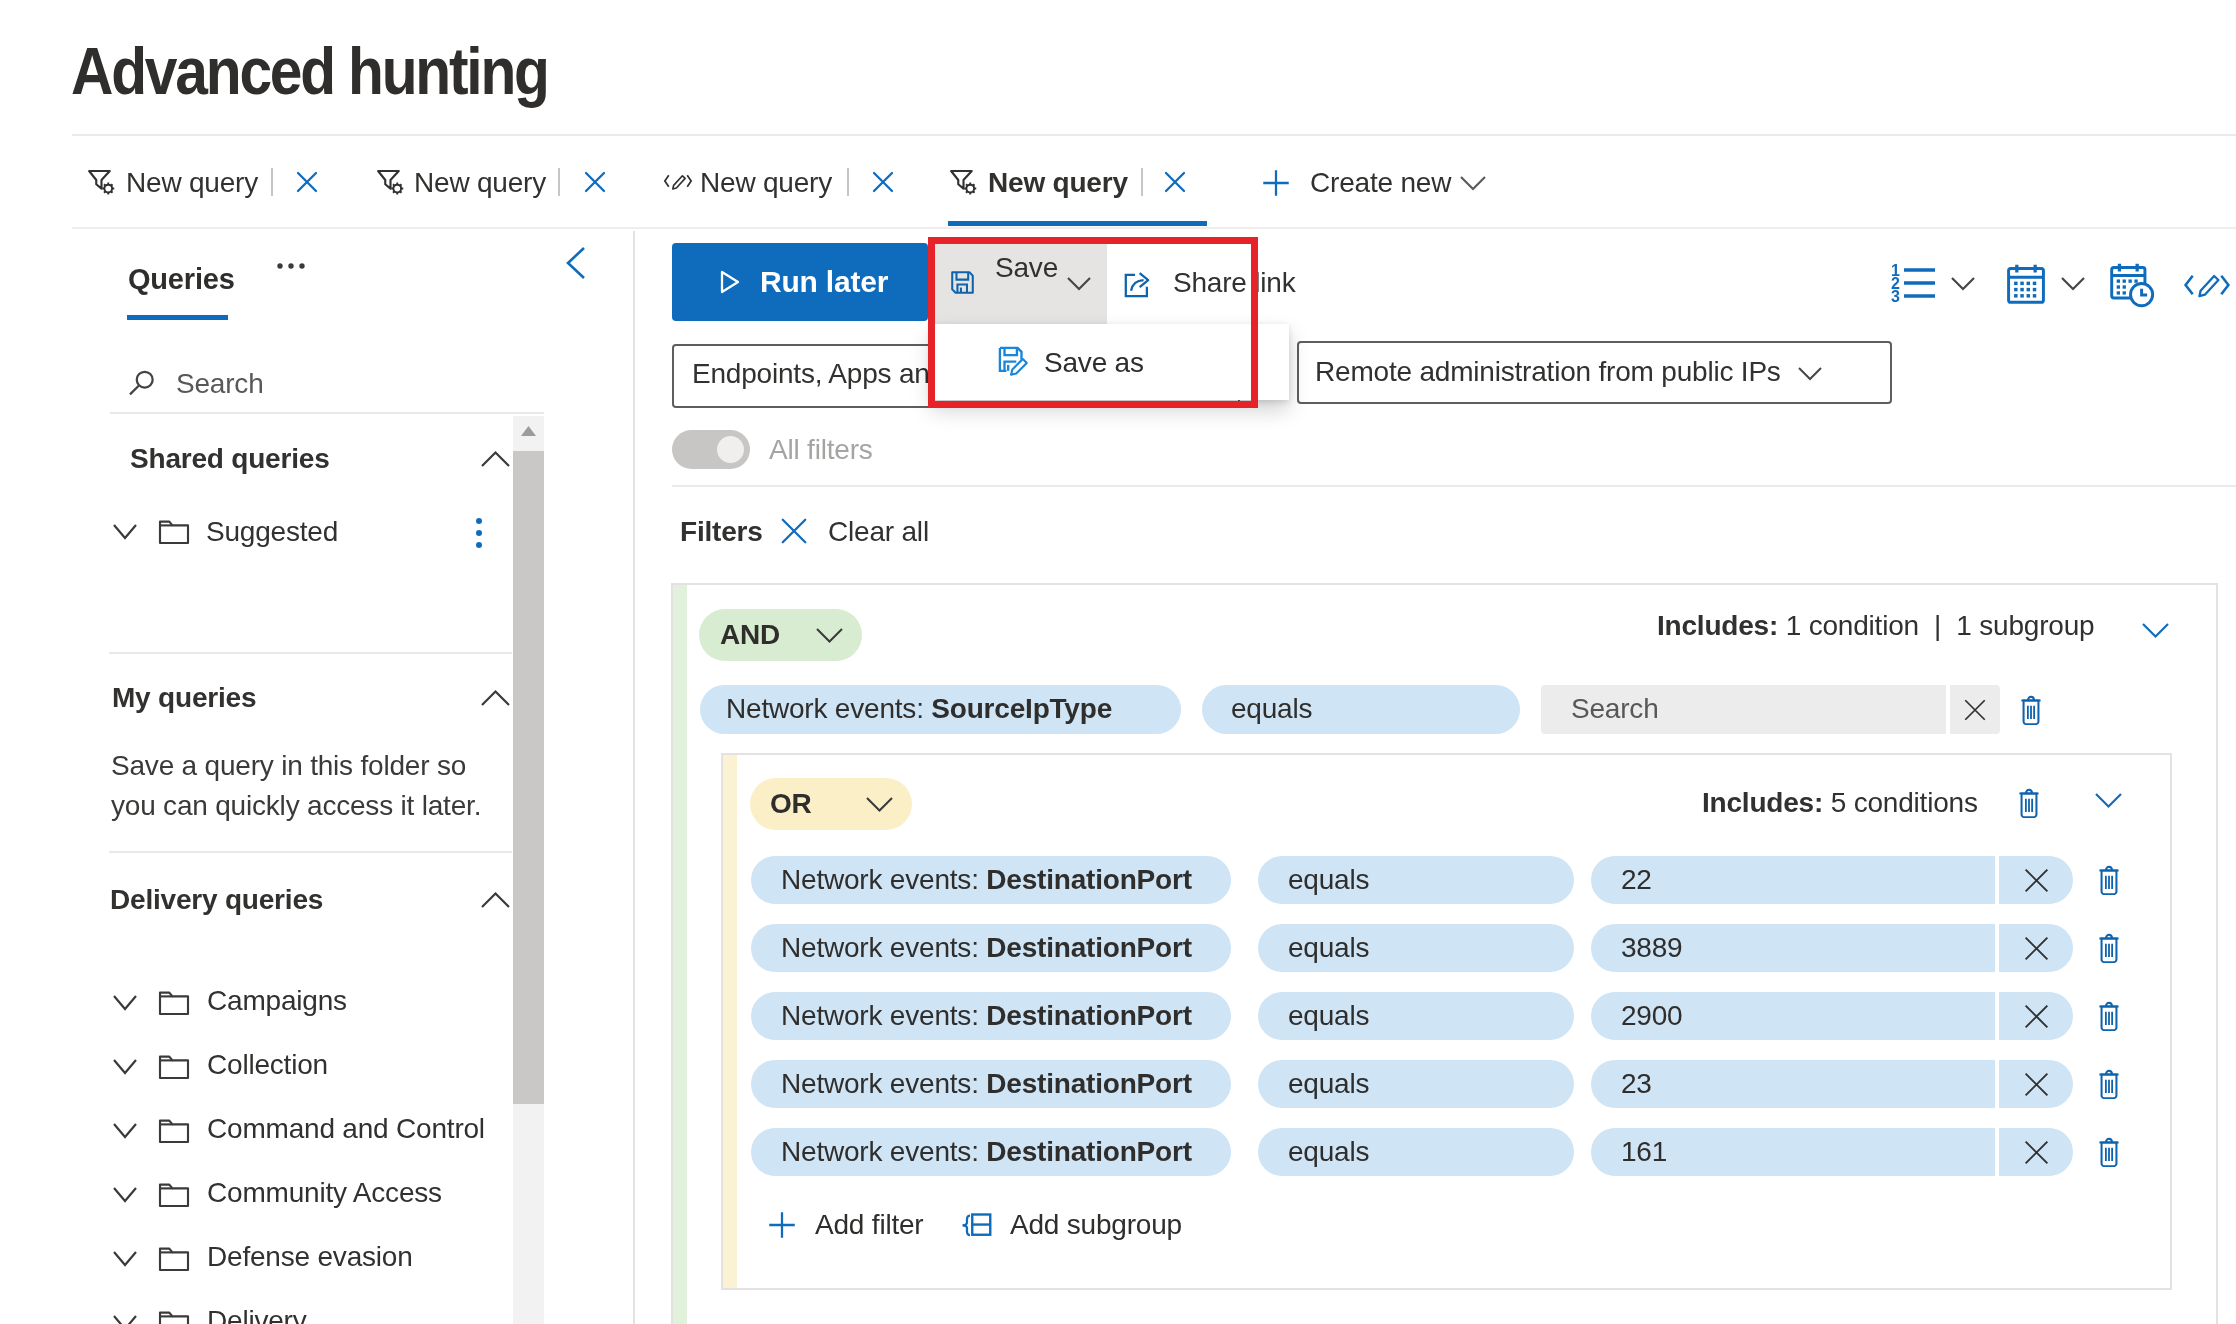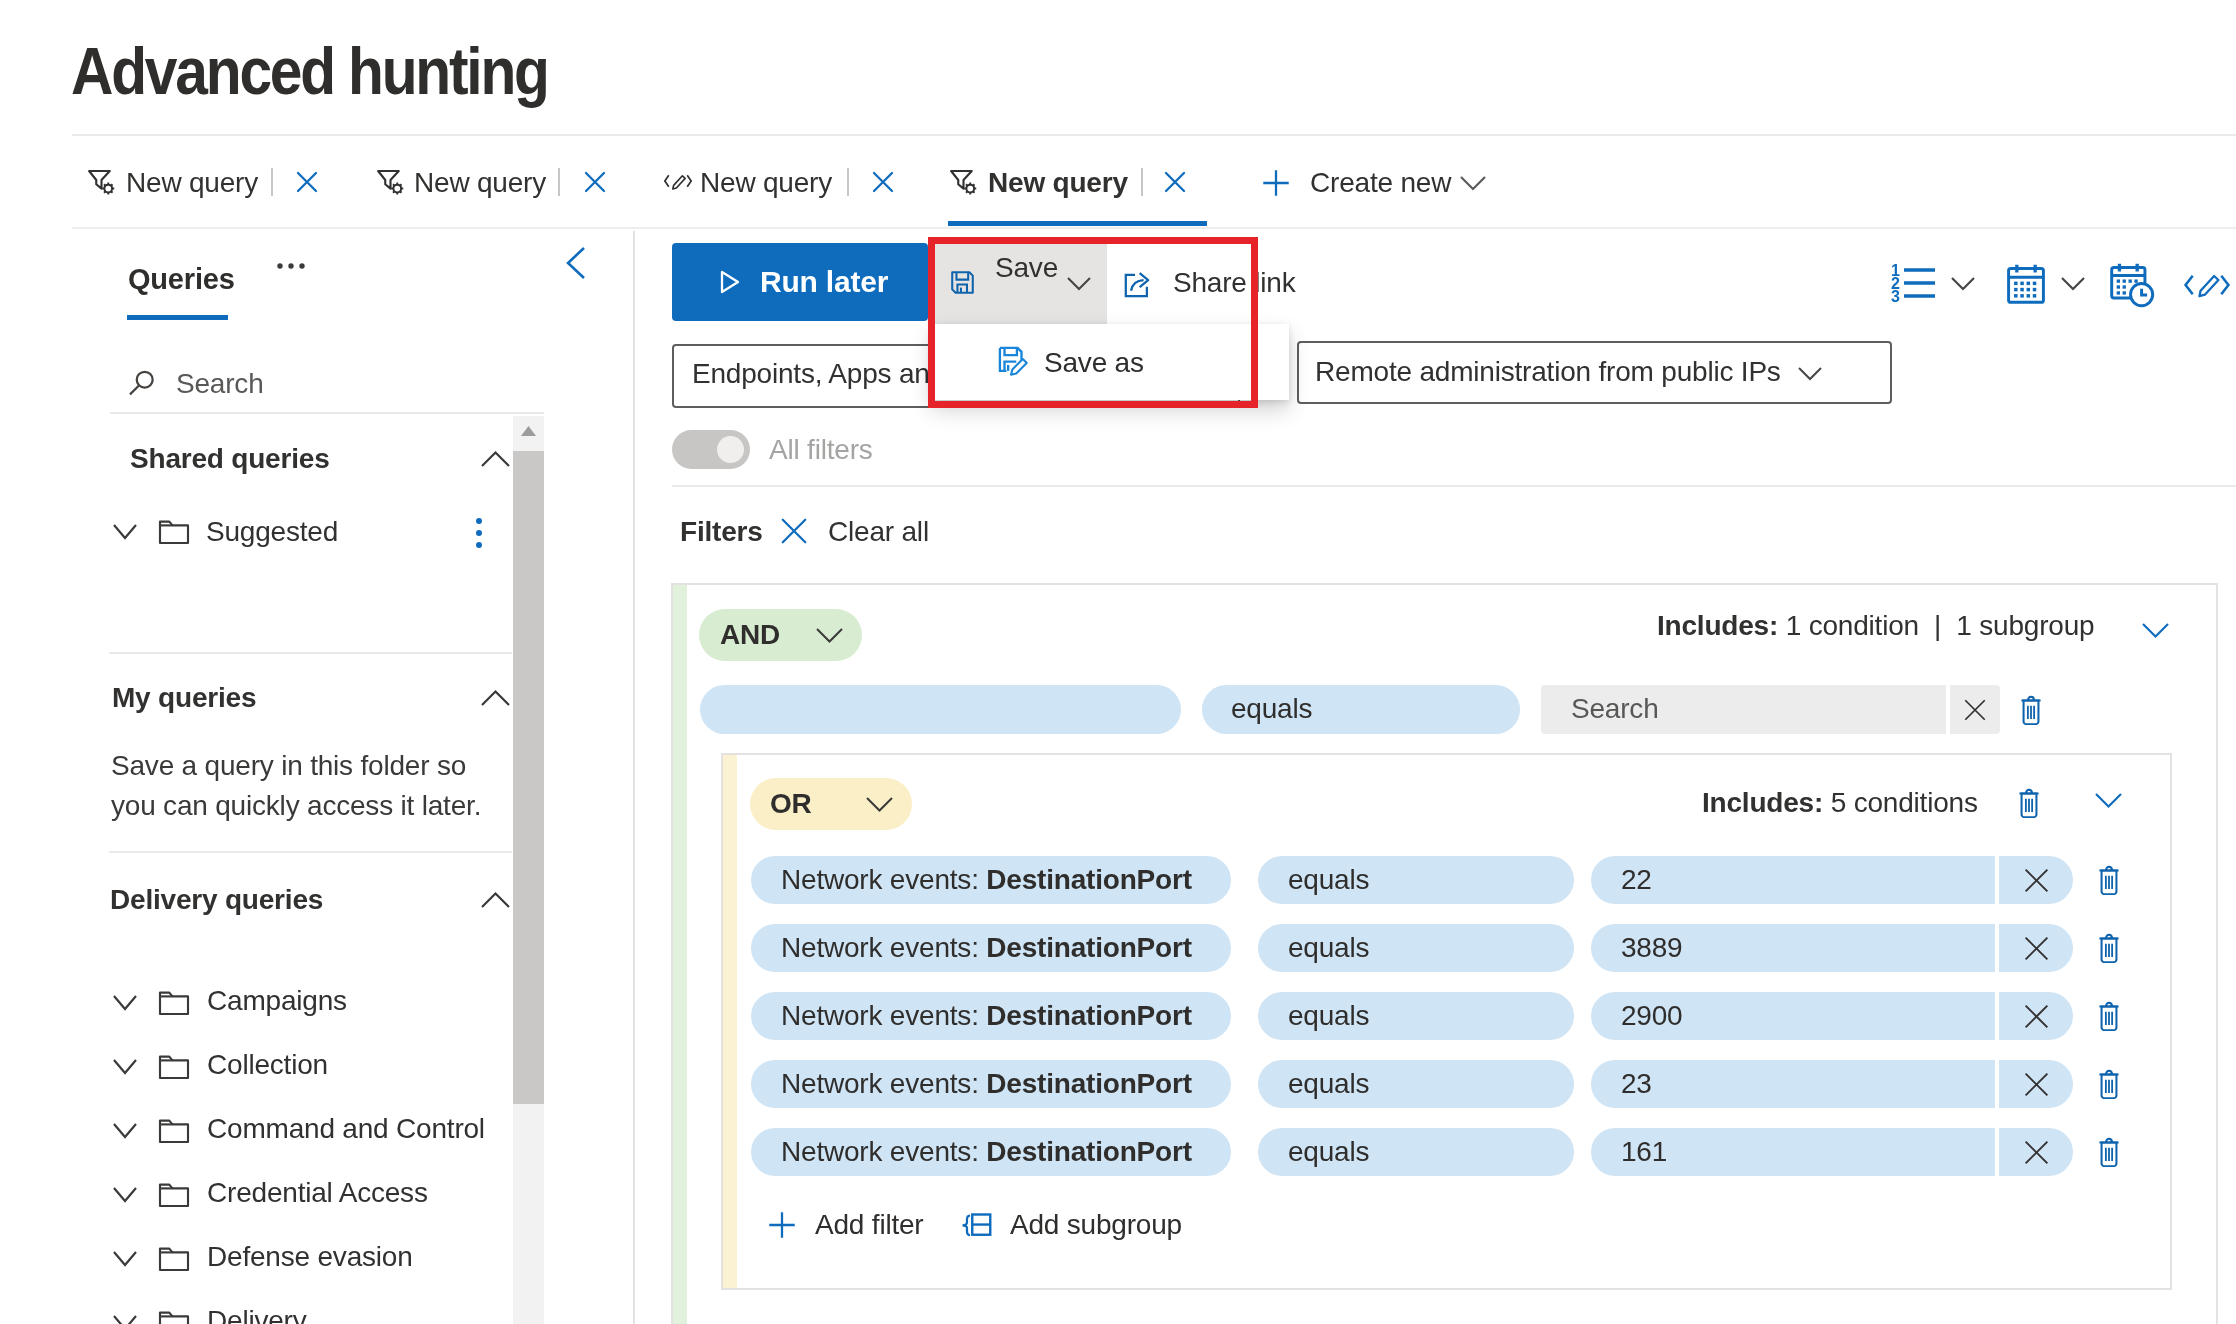--- a/index.html
+++ b/index.html
@@ -163,21 +163,21 @@
     </svg>
   <div class="abs" style="left:207px; top:1113px; font-size:28px; letter-spacing:-0.2px;">Command and Control</div>
 
   <svg class="abs" style="left:112px; top:1186px;" width="26" height="17" viewBox="0 0 26 17">
       <path d="M2 2l11 13L24 2" fill="none" stroke="#3b3a39" stroke-width="2.2"></path>
     </svg>
   <svg class="abs" style="left:158px; top:1180px;" width="32" height="28" viewBox="0 0 24 21">
       <path d="M1.5 3.5h7l2.3 2.8h11.7v13.2H1.5V3.5z" fill="none" stroke="#3b3a39" stroke-width="1.6" stroke-linejoin="round"></path>
       <path d="M1.5 6.3h9.3" fill="none" stroke="#3b3a39" stroke-width="1.6"></path>
     </svg>
-  <div class="abs" style="left:207px; top:1177px; font-size:28px; letter-spacing:-0.2px;">Credential Access</div>
+  <div class="abs" style="left:207px; top:1177px; font-size:28px; letter-spacing:-0.2px;">Community Access</div>
 
   <svg class="abs" style="left:112px; top:1250px;" width="26" height="17" viewBox="0 0 26 17">
       <path d="M2 2l11 13L24 2" fill="none" stroke="#3b3a39" stroke-width="2.2"></path>
     </svg>
   <svg class="abs" style="left:158px; top:1244px;" width="32" height="28" viewBox="0 0 24 21">
       <path d="M1.5 3.5h7l2.3 2.8h11.7v13.2H1.5V3.5z" fill="none" stroke="#3b3a39" stroke-width="1.6" stroke-linejoin="round"></path>
       <path d="M1.5 6.3h9.3" fill="none" stroke="#3b3a39" stroke-width="1.6"></path>
     </svg>
   <div class="abs" style="left:207px; top:1241px; font-size:28px; letter-spacing:-0.2px;">Defense evasion</div>
 
@@ -303,20 +303,21 @@
   <svg class="abs" style="left:815px; top:627px;" width="29" height="17" viewBox="0 0 29 17">
       <path d="M2 2l12.5 12.5L27 2" fill="none" stroke="#3b3a39" stroke-width="2"></path>
     </svg>
 
   <div class="abs" style="left:1657px; top:610px; font-size:28px; letter-spacing:-0.2px;"><span class="b">Includes:</span> 1 condition&nbsp; | &nbsp;1 subgroup</div>
   <svg class="abs" style="left:2141px; top:622px;" width="29" height="17" viewBox="0 0 29 17">
       <path d="M2 2l12.5 12.5L27 2" fill="none" stroke="#0f6cbd" stroke-width="2.2"></path>
     </svg>
 
   <div class="abs" style="left:700px; top:685px; width:481px; height:49px; background:#cfe4f5; border-radius:25px;"></div>
+  <div class="abs" style="left:726px; top:693px; font-size:28px; letter-spacing:-0.2px; color:#2f2e2c;">Network events: <span class="b">SourceIpType</span></div>
   <div class="abs" style="left:1202px; top:685px; width:318px; height:49px; background:#cfe4f5; border-radius:25px;"></div>
   <div class="abs" style="left:1231px; top:693px; font-size:28px; letter-spacing:-0.2px; color:#2f2e2c;">equals</div>
   <div class="abs" style="left:1541px; top:685px; width:405px; height:49px; background:#ececec; border-radius:4px 0 0 4px;"></div>
   <div class="abs" style="left:1571px; top:693px; font-size:28px; letter-spacing:-0.2px; color:#5a5856;">Search</div>
   <div class="abs" style="left:1950px; top:685px; width:50px; height:49px; background:#ececec; border-radius:0 4px 4px 0;"></div>
   <svg class="abs" style="left:1962px; top:697px;" width="26" height="26" viewBox="0 0 24 24">
       <path d="M3 3l18 18M21 3L3 21" stroke="#323130" stroke-width="1.6" fill="none"></path>
     </svg>
   <svg class="abs" style="left:2019px; top:695px;" width="24" height="30" viewBox="0 0 20 25">
       <path d="M2 4.5h16M7.5 4.5c0-4 5-4 5 0" fill="none" stroke="#0e63ad" stroke-width="1.7"></path>

